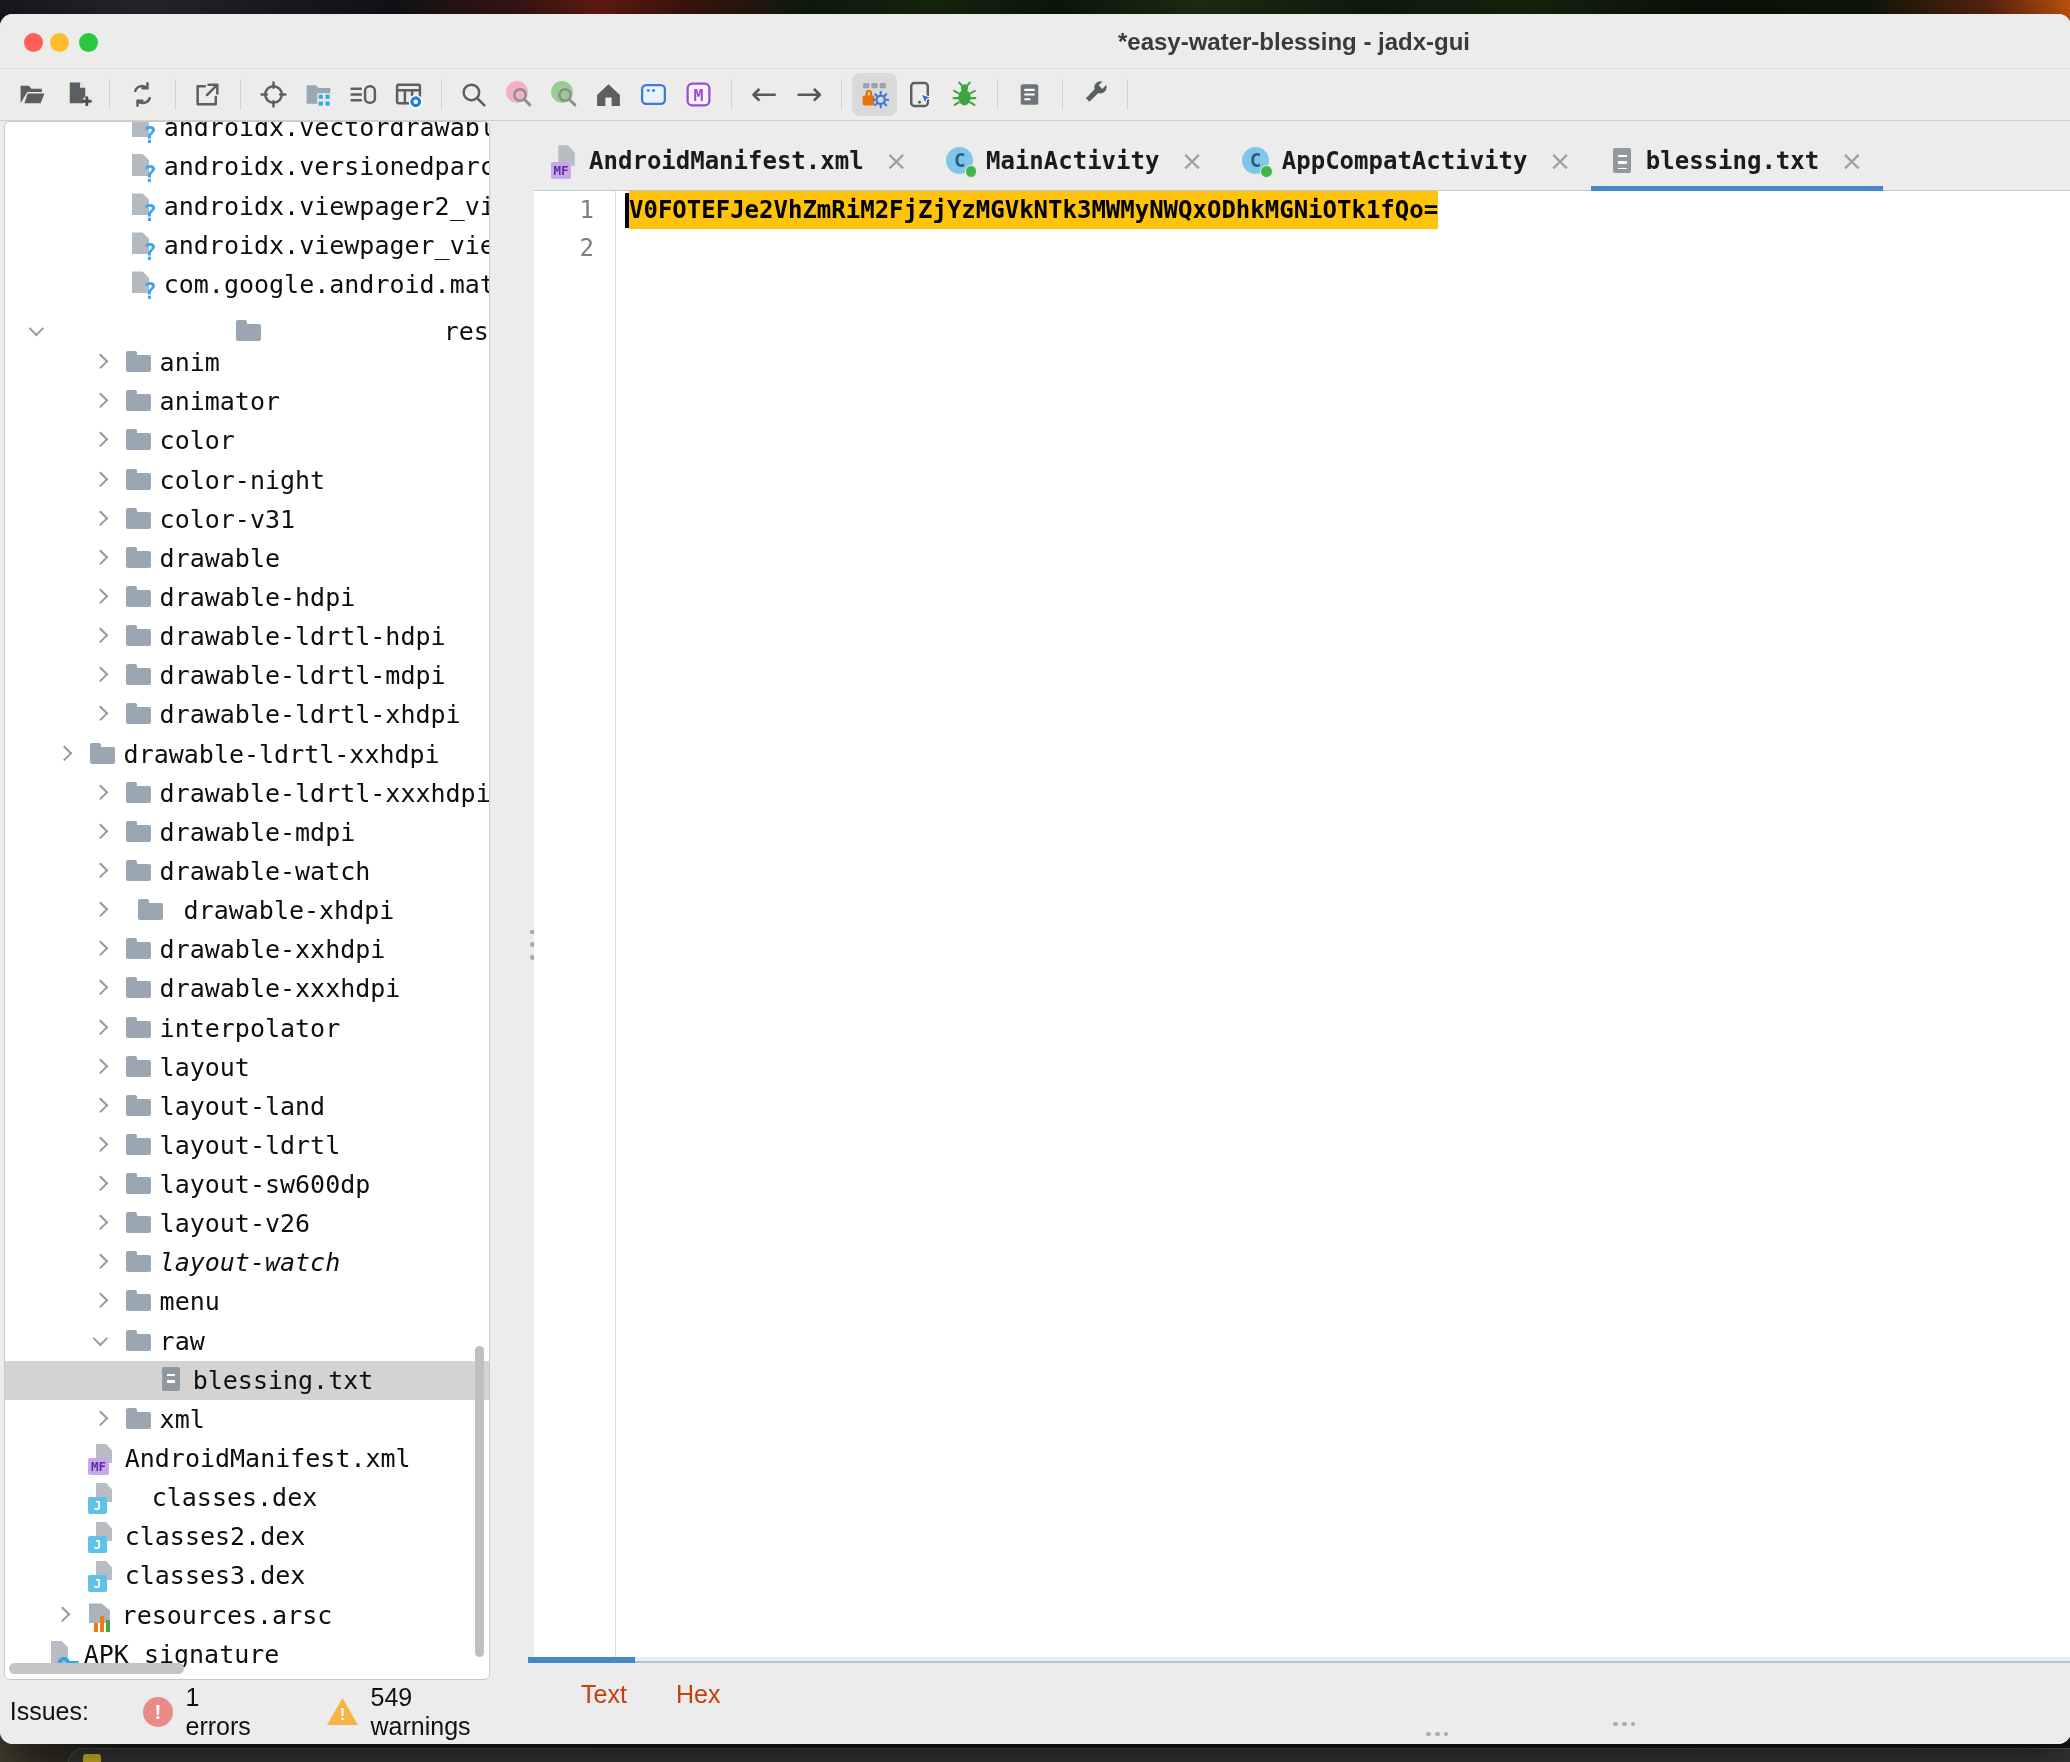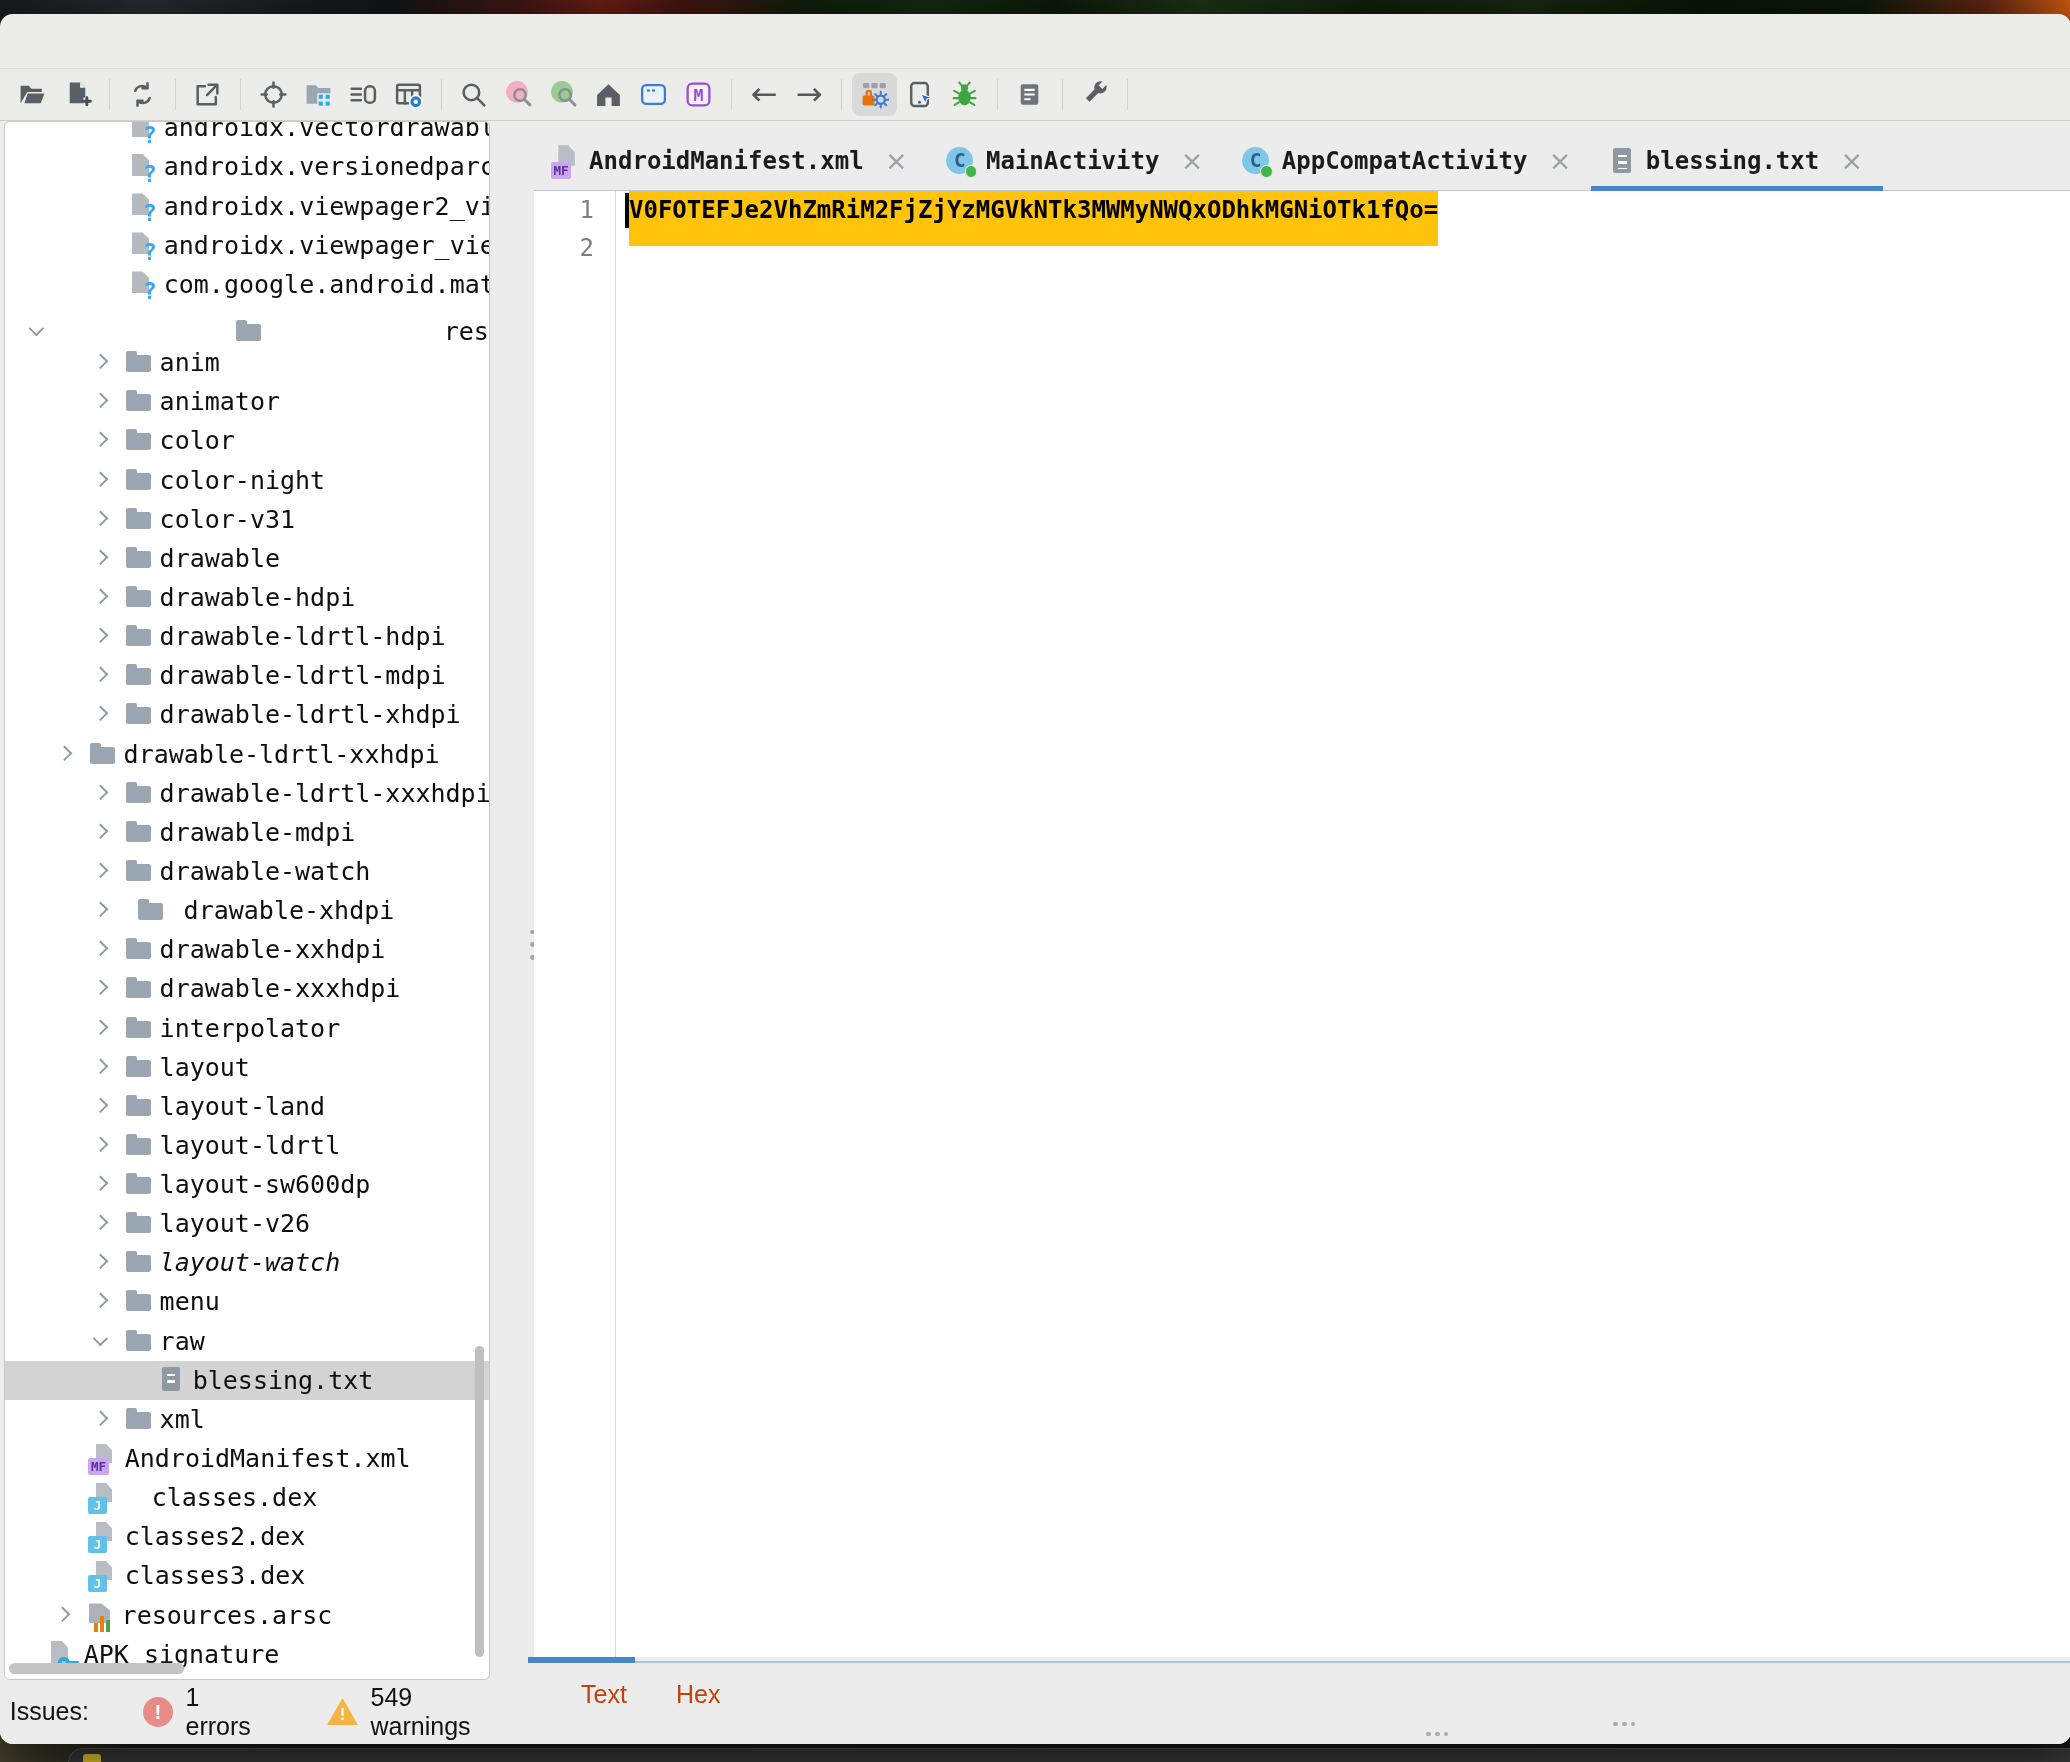--- a/index.html
+++ b/index.html
@@ -131,21 +131,21 @@
     background:#9199A0; border-radius:1.9px; }
   .icon-txt::after { content:""; position:absolute; left:7.8px; top:8.7px; width:8.7px; height:13.6px;
     background:repeating-linear-gradient(to bottom,#fff 0 2.4px,transparent 2.4px 6.3px); }
 
   .editor { position:absolute; left:0; top:60px; right:0; height:1466px; background:#fff; overflow:hidden; }
   .gutter-line { position:absolute; left:81px; top:0; bottom:0; width:1px; background:#DCDCDC; }
   .lnum { position:absolute; left:0; width:60px; height:39px; text-align:right;
     font:400 24px/39px "DejaVu Sans Mono", monospace; color:#7F7F7F; }
   .code-line { position:absolute; left:95px; top:0; height:39px; white-space:pre;
     font:600 24px/39px "DejaVu Sans Mono", monospace; color:#000; }
-  .sel { background:#FFC30B; display:inline-block; height:55px; }
+  .sel { background:#FFC30B; display:inline-block; height:38px; }
   .caret { position:absolute; left:91px; top:1.9px; width:3.9px; height:35px; background:#000; }
 
   .btab-indicator { position:absolute; left:-5.8px; top:1526px; width:107px; height:5.8px; background:#4787C8; }
   .strip-border { position:absolute; left:101px; right:0; top:1530px; height:1.9px; background:#A9C2D8; }
   .btab { position:absolute; top:1549px; font:400 25px "Liberation Sans", sans-serif; color:#c2410c;margin-left:24px; }
   .btab.t1 { left:23px; } .btab.t2 { left:118px; }
 
   
   .status-bar { position:absolute; left:9.7px; top:1559px; width:505px; height:64px;
     display:flex; align-items:center; font:400 25px "Liberation Sans", sans-serif; color:#111; }
@@ -165,20 +165,26 @@
 </head>
 <body>
 
 <div class="photo-top"></div>
 <div class="desk-bottom"></div>
 <div class="dock-win"></div>
 <div class="dock-badge"></div>
 
 <div class="window">
 
+  <div class="titlebar">
+    <span class="tl red"></span>
+    <span class="tl yellow"></span>
+    <span class="tl green"></span>
+    <div class="win-title">*easy-water-blessing - jadx-gui</div>
+  </div>
 
   <div class="toolbar">
     <span class="tb">
         <svg viewBox="0 0 28 28">
       <path class="fl" d="M2.5 22.5V5.5h8l2.5 3h10v3h-14z"></path>
           <path class="fl" d="M9.3 13h16.2l-3.6 9.5H6.2z"></path>
         </svg>
       </span>
     <span class="tb">
         <svg viewBox="0 0 28 28">

